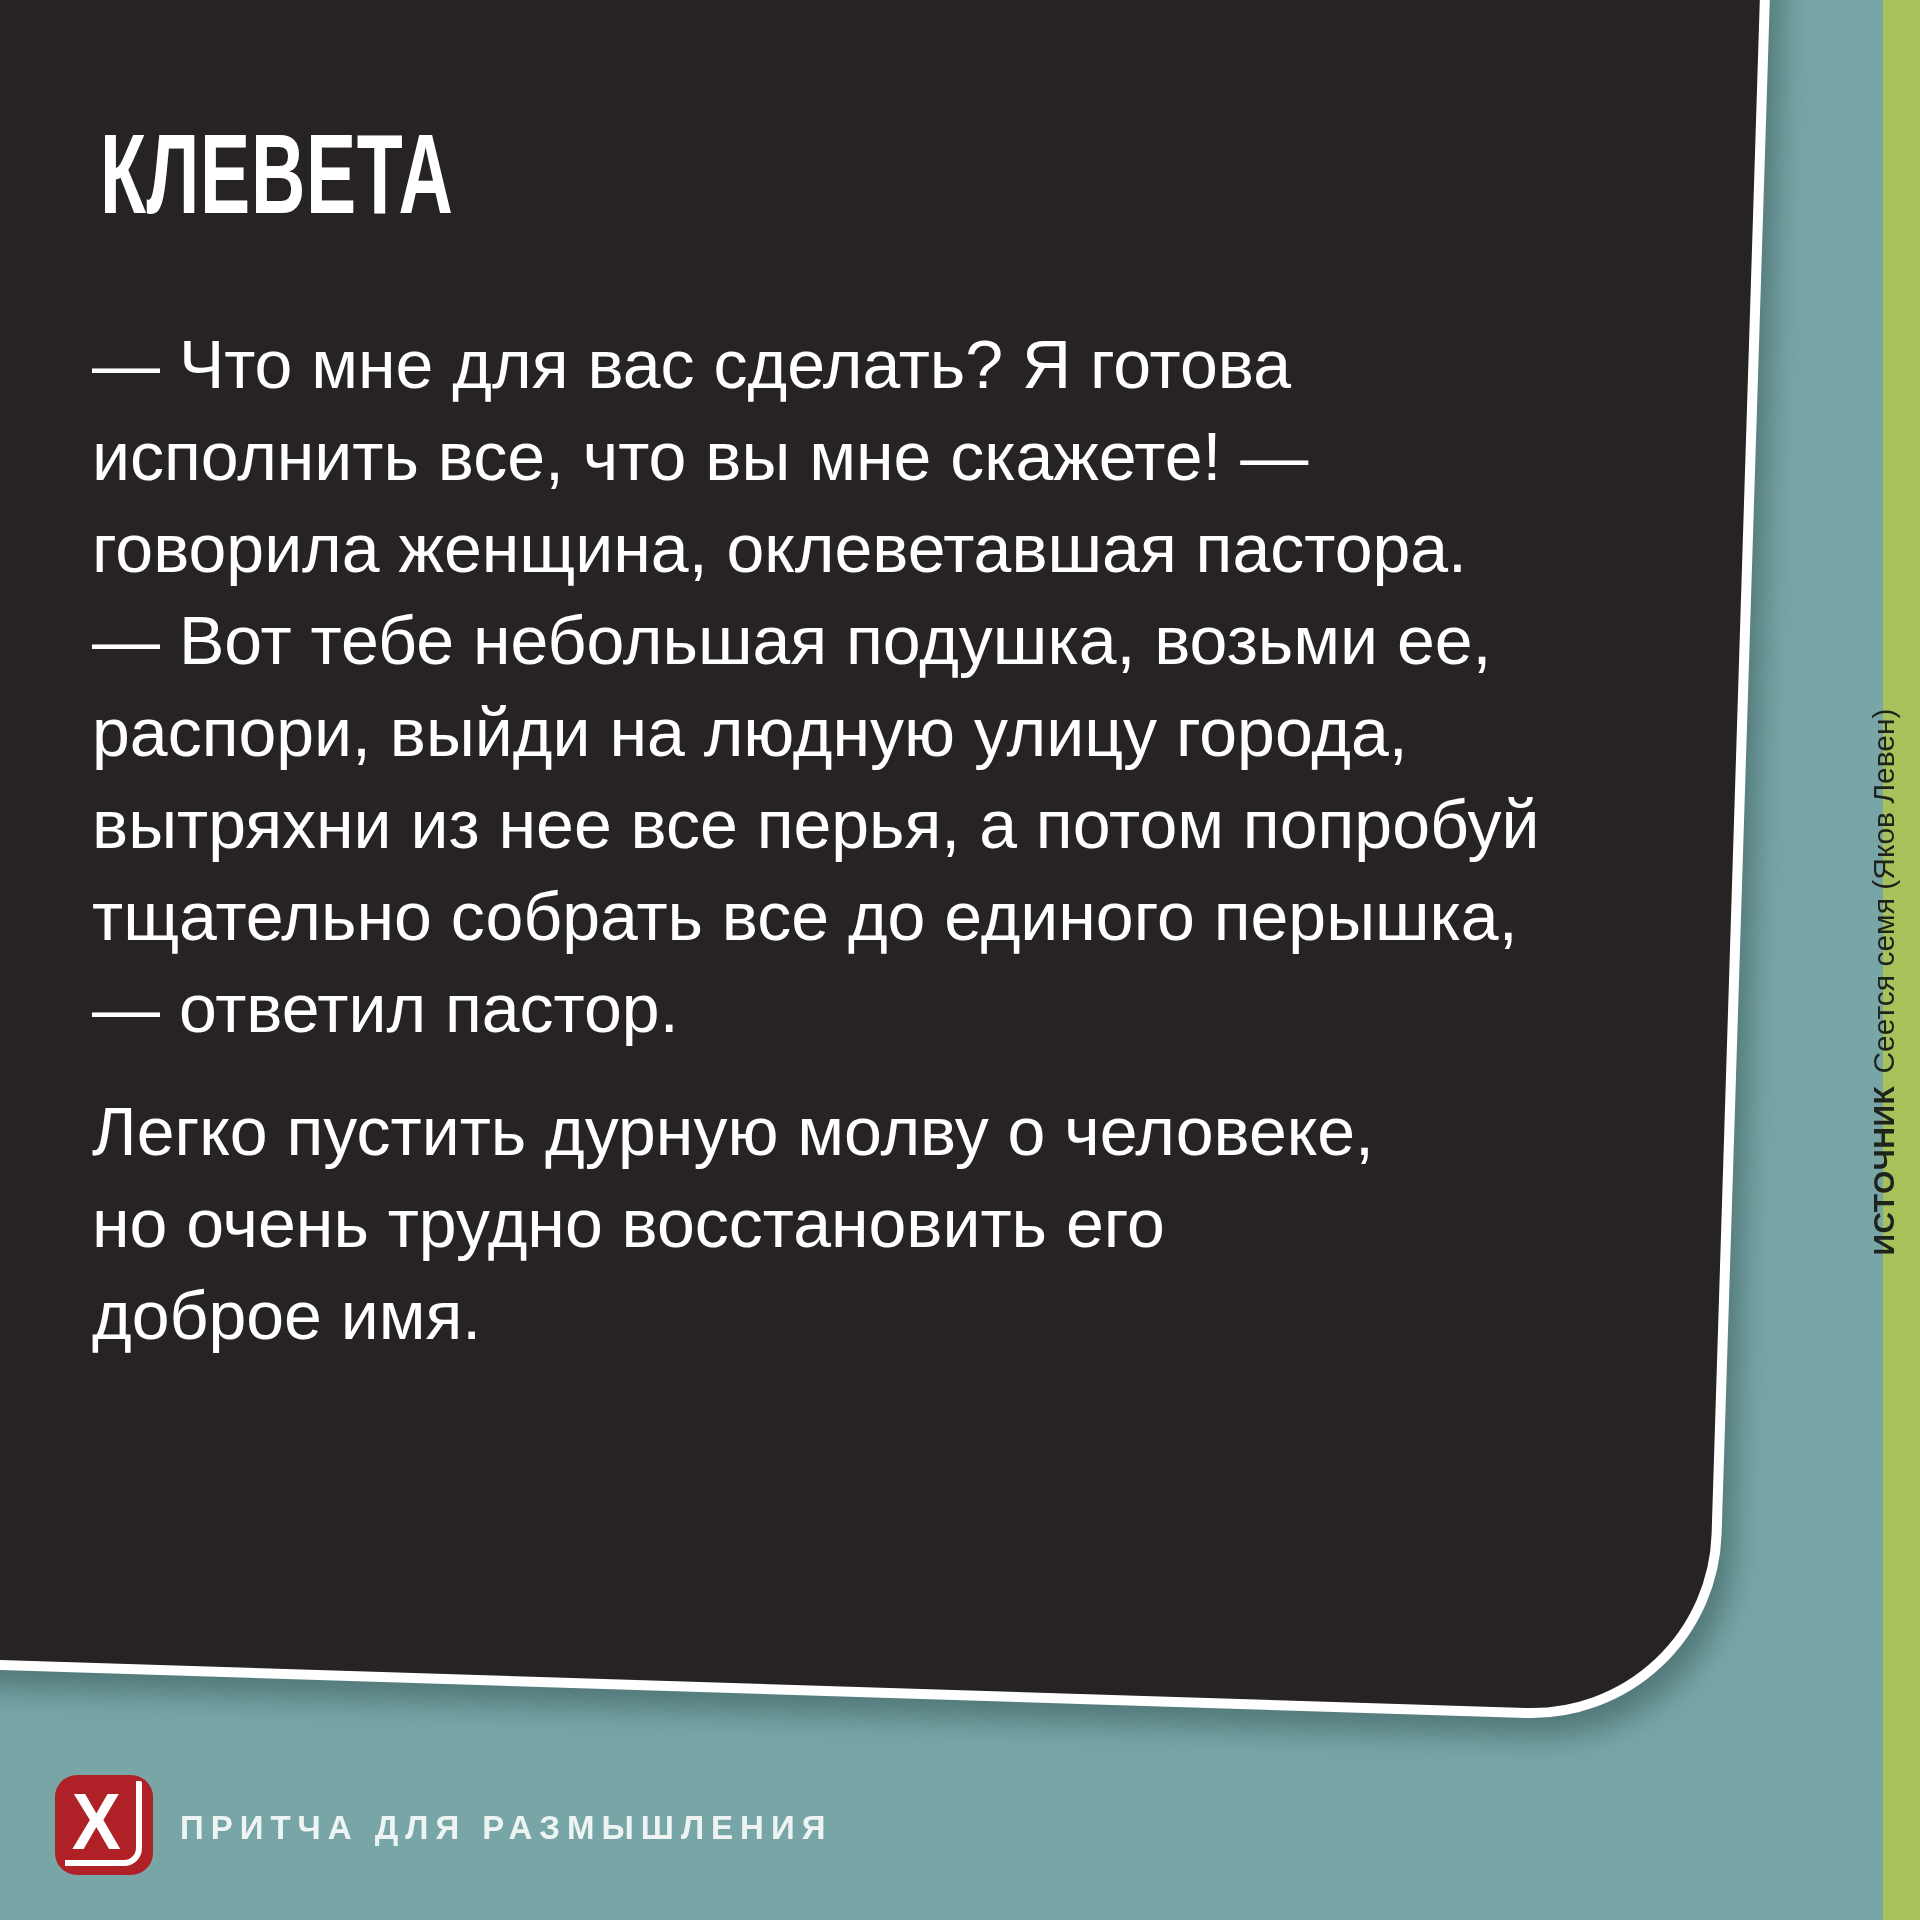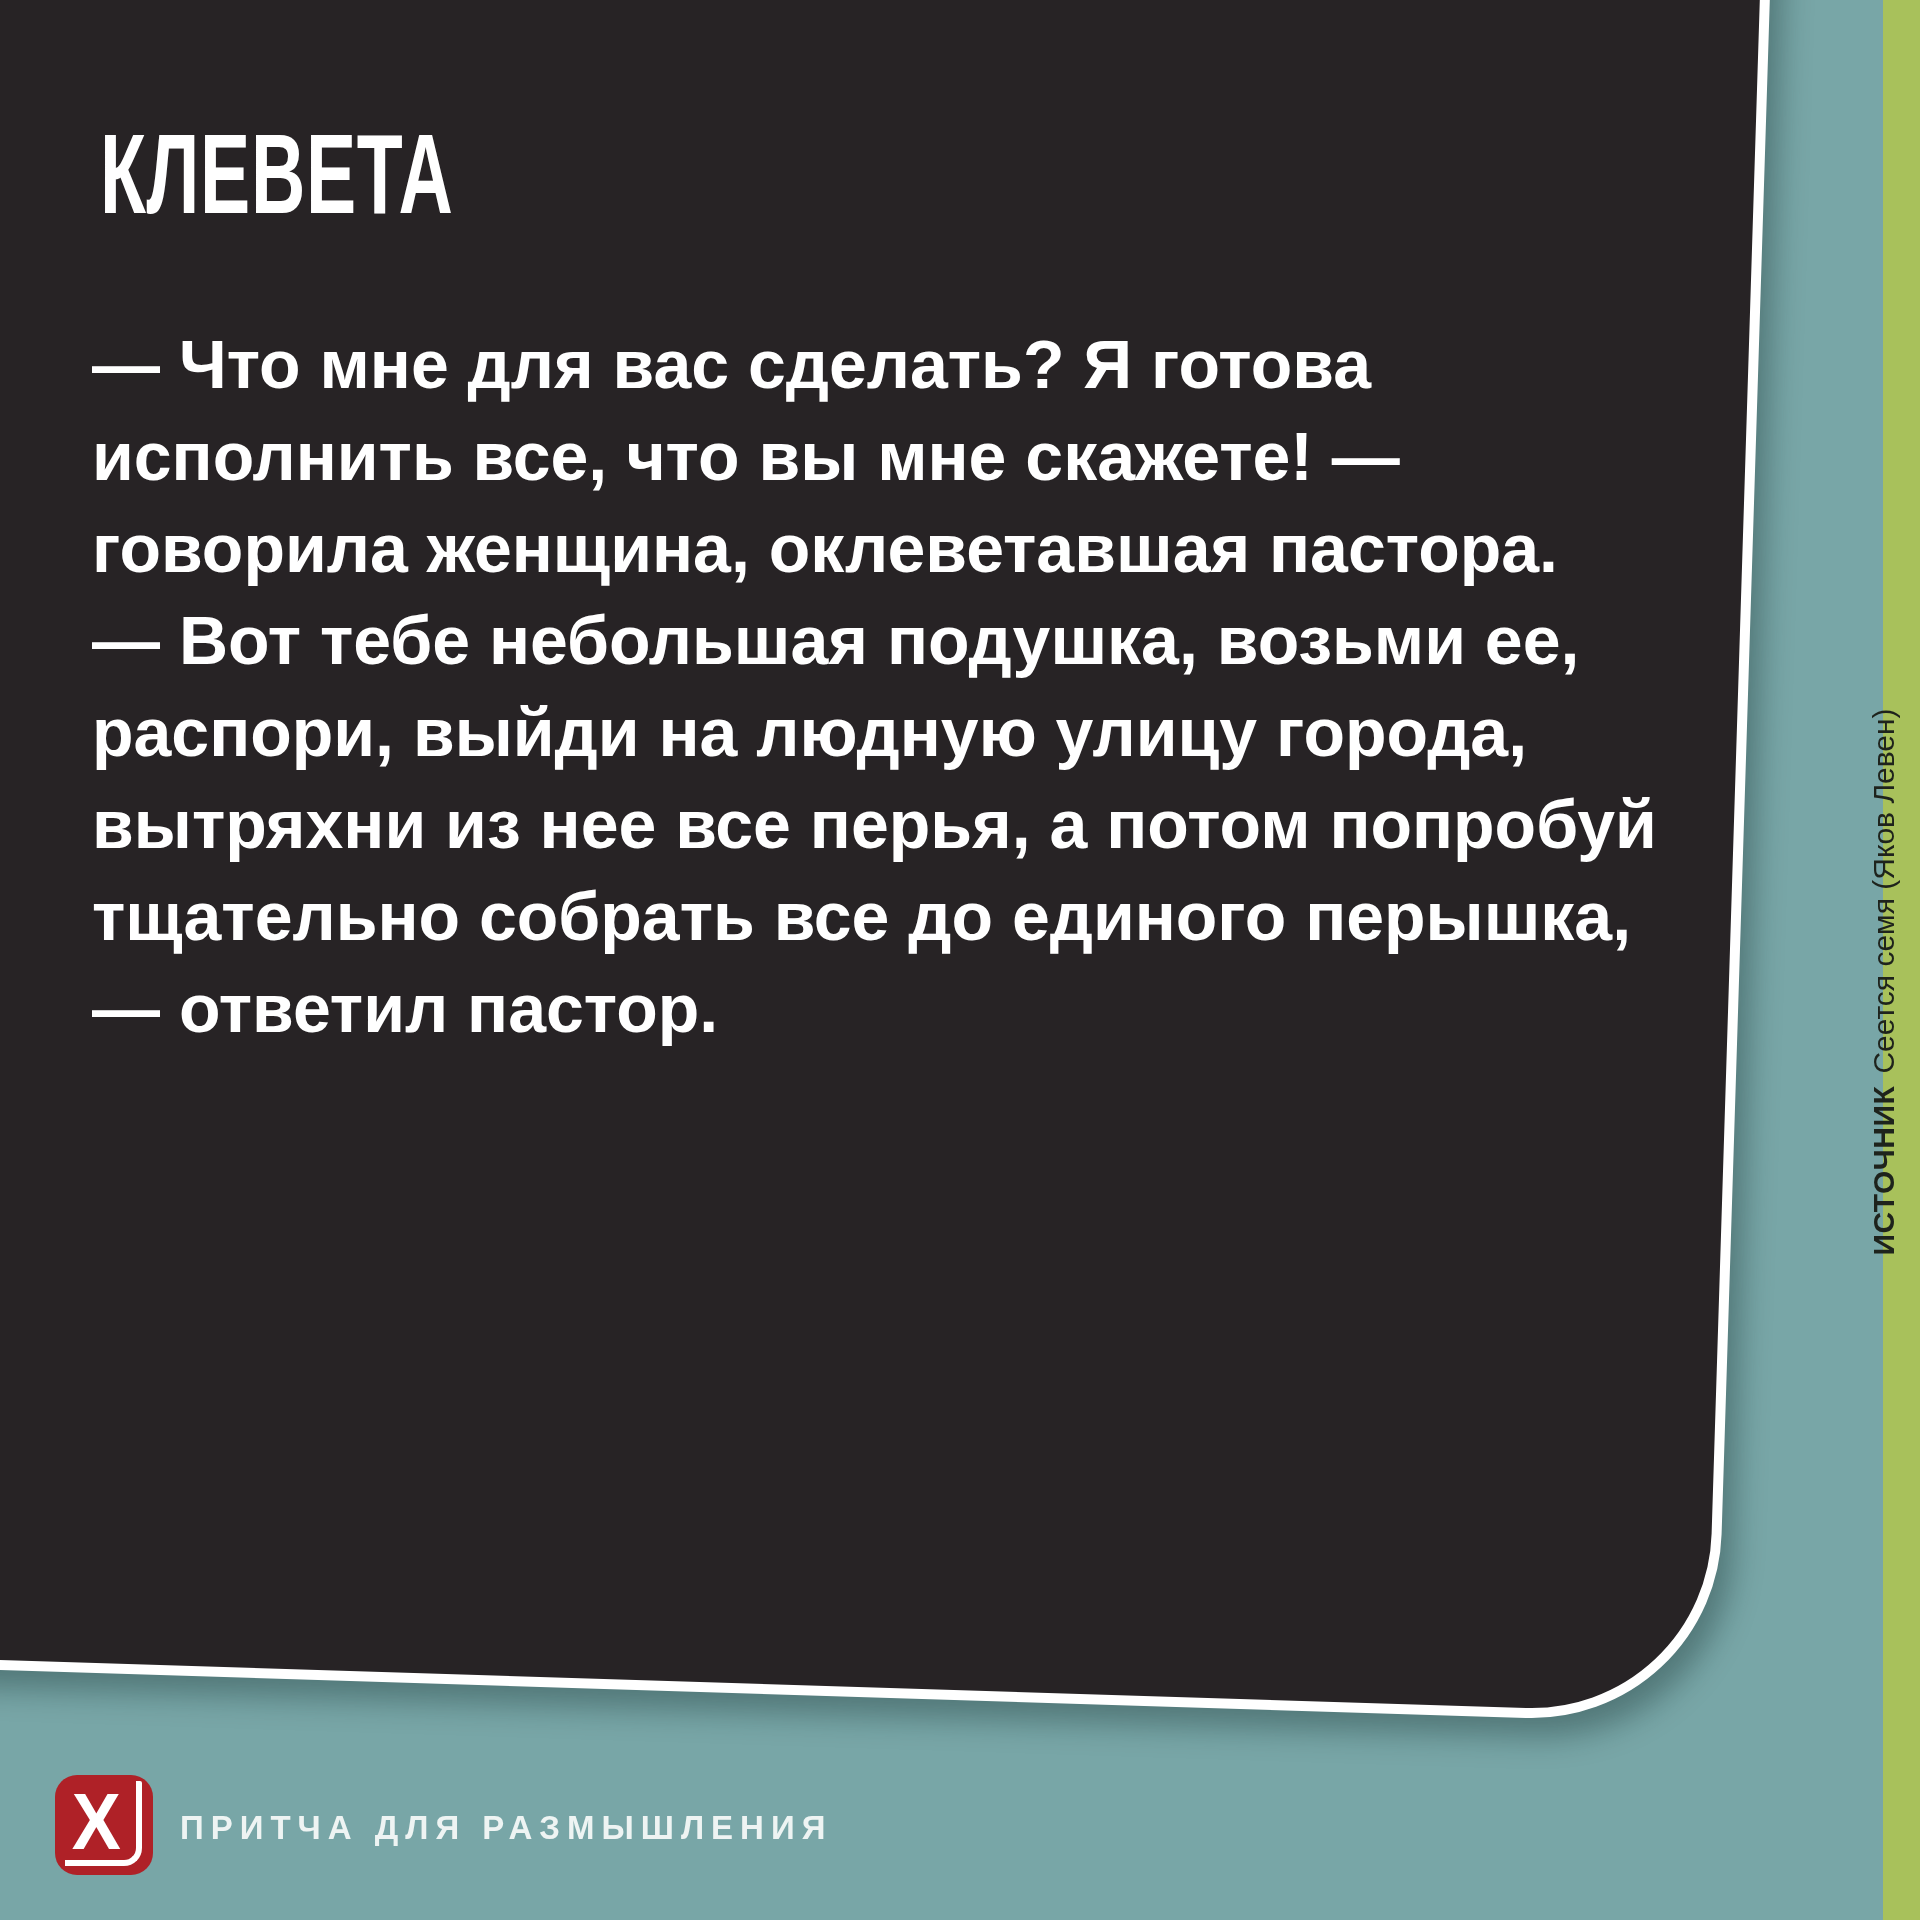--- a/index.html
+++ b/index.html
@@ -27,21 +27,21 @@
   .content{position:absolute;inset:0;z-index:3;}
   .title{
     position:absolute;left:100px;top:108px;margin:0;
     color:#ffffff;font-size:114px;font-weight:700;line-height:1.15;
     letter-spacing:1px;white-space:nowrap;
     transform:scaleX(0.66);transform-origin:left center;
   }
   .story{position:absolute;left:92px;top:318px;width:1640px;color:#ffffff;}
   .para{
     margin:0 0 31px 0;white-space:pre;
-    font-size:68px;line-height:92px;font-weight:700;letter-spacing:0;
+    font-size:68px;line-height:92px;font-weight:400;letter-spacing:0;
   }
   
   .source{
     position:absolute;left:1884px;top:982px;z-index:4;
     transform:translate(-50%,-50%) rotate(-90deg);
     white-space:nowrap;color:#1E231C;font-size:30px;line-height:30px;
   }
   .src-label{font-weight:700;margin-right:12px;letter-spacing:0.5px;}
   .src-title{font-weight:400;}
   
@@ -81,20 +81,23 @@
     <h1 class="title">КЛЕВЕТА</h1>
     <div class="story">
       <p class="para">— Что мне для вас сделать? Я готова
 исполнить все, что вы мне скажете! —
 говорила женщина, оклеветавшая пастора.
 — Вот тебе небольшая подушка, возьми ее,
 распори, выйди на людную улицу города,
 вытряхни из нее все перья, а потом попробуй
 тщательно собрать все до единого перышка,
 — ответил пастор.</p>
+      <p class="para">Легко пустить дурную молву о человеке,
+но очень трудно восстановить его
+доброе имя.</p>
     </div>
   </div>
 
   <div class="source">
     <span class="src-label">ИСТОЧНИК</span><span class="src-title">Сеется семя (Яков Левен)</span>
   </div>
 
   <div class="footer">
     <div class="logo">
       <span class="logo-x">Х</span>

